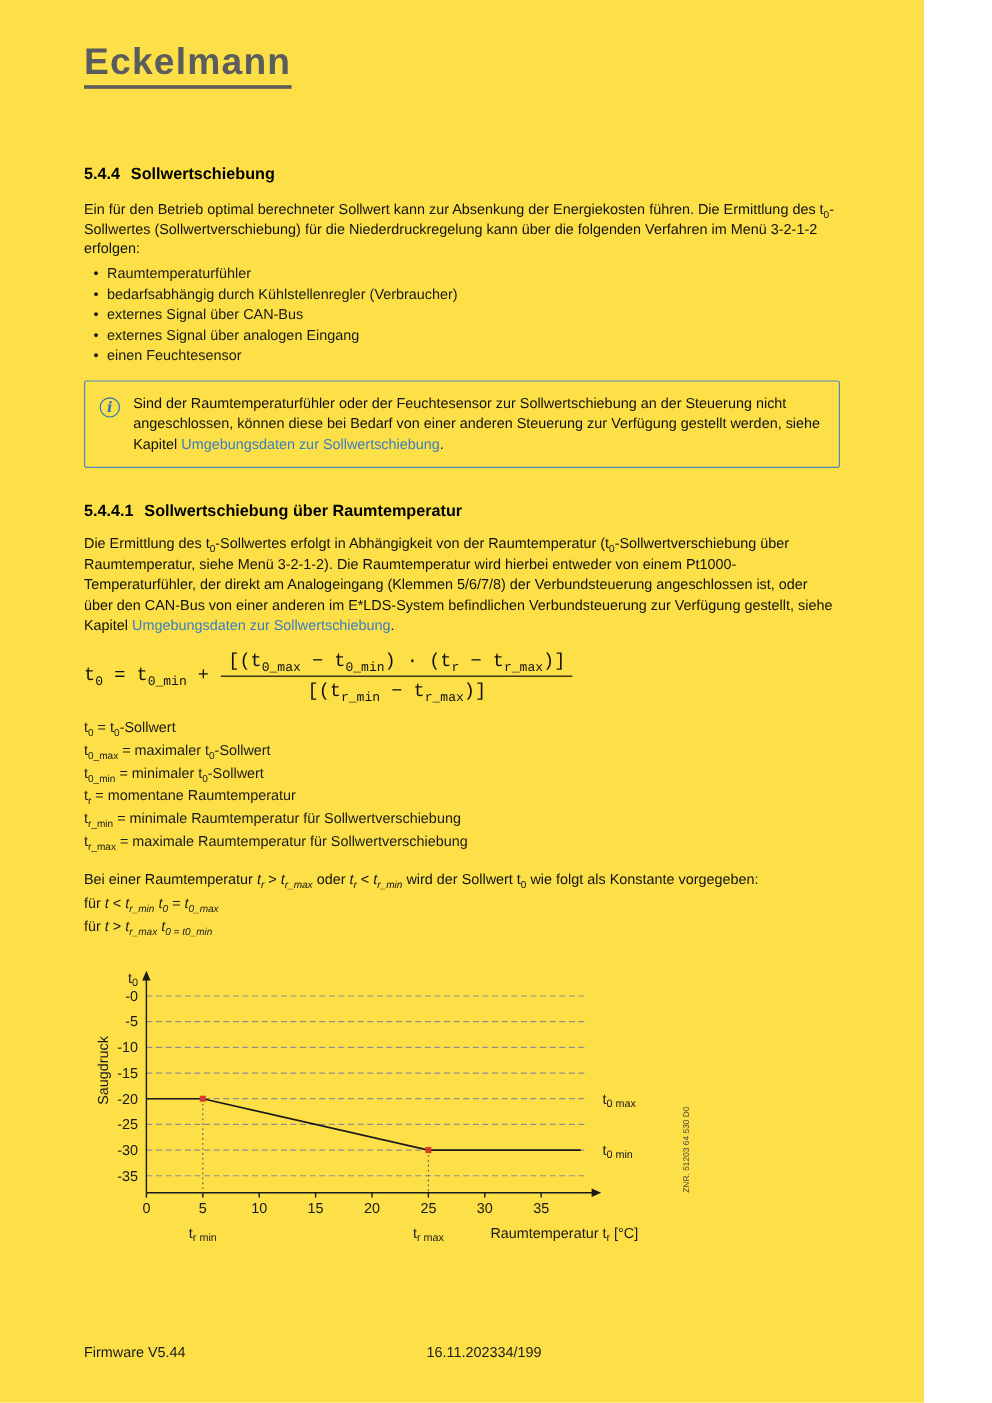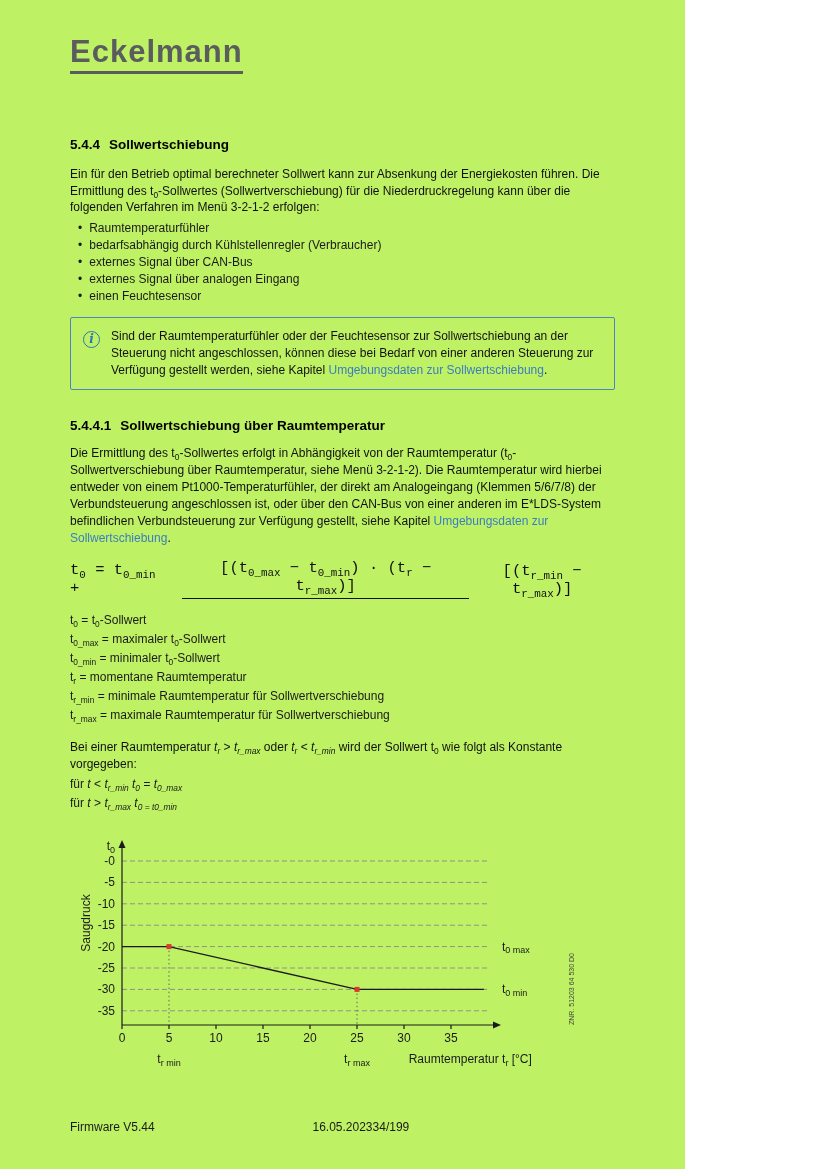--- a/index.html
+++ b/index.html
@@ -1,17 +1,17 @@
 <!DOCTYPE html>
 <html><head>
 <meta charset="utf-8">
 <style>
   *{margin:0;padding:0;box-sizing:border-box}
   html,body{background:#fff}
-  .page{width:685px;height:1169px;position:relative;background:#bef264;overflow:hidden;
+  .page{width:770px;height:1169px;position:relative;background:#fde047;overflow:hidden;
         font-family:"Liberation Sans","DejaVu Sans",sans-serif;color:#1a1a1a}
   .content{position:absolute;left:70px;right:70px;top:0}
   .logo{margin-top:36px;display:inline-block;font-size:31px;font-weight:700;color:#5b5c5e;
         letter-spacing:1px;line-height:1;padding-bottom:4px;border-bottom:3px solid #5b5c5e}
   .h{font-size:13.5px;font-weight:700;color:#000}
   .h .h-num{margin-right:9px}
   .sec1-h{margin-top:63px}
   .sec2-h{margin-top:28px}
   .body{font-size:12px;line-height:17px;color:#111}
   .intro{margin-top:14px;line-height:16.5px}
@@ -21,21 +21,21 @@
   .infobox{margin-top:12px;border:1px solid #4d86c4;border-radius:2px;display:flex;gap:11px;padding:10px 12px}
   .info-icon{width:17px;height:17px;flex-shrink:0;margin-top:3px;border:1.6px solid #2e74b5;border-radius:50%;
              color:#2e74b5;font-family:"DejaVu Serif","Liberation Serif",serif;font-style:italic;font-weight:700;
              font-size:12px;display:flex;align-items:center;justify-content:center}
   .ib-text{line-height:17px}
   .doclink{color:#3c7dc1;text-decoration:none;cursor:pointer}
   .p2{margin-top:12px}
   .formula{margin-top:12px;display:flex;align-items:center;font-family:Liberation Mono, monospace;
            font-size:15.5px;color:#111}
   .f-lead{margin-right:10px}
-  .frac{display:inline-flex;flex-direction:row;text-align:center}
+  .frac{display:inline-flex;flex-direction:column;text-align:center}
   .num{padding:0 6px 3px;border-bottom:1.2px solid #111}
   .den{padding-top:3px}
   sub{font-size:.7em;line-height:0}
   .defs{margin-top:12px}
   .def{font-size:12px;line-height:19px}
   .consts{margin-top:14px}
   .consts .body{margin-bottom:2px}
   .case{font-size:12px;line-height:19px}
   .chart-wrap{margin-top:20px}
   .chart text{font-size:12px;fill:#1a1a1a;font-family:"Liberation Sans","DejaVu Sans",sans-serif}
@@ -173,16 +173,16 @@
           <text x="20" y="90" class="ann" text-anchor="middle" transform="rotate(-90 20 90)"><tspan dy="0">Saugdruck</tspan></text>
           <text x="338.7" y="230" class="ann" text-anchor="start"><tspan dy="0">Raumtemperatur t</tspan><tspan dy="2.5" class="sub">r</tspan><tspan dy="-2.5"> [°C]</tspan></text>
           <text x="504" y="192" class="znr" text-anchor="start" transform="rotate(-90 504 192)"><tspan dy="0">ZNR. 51203 64 530 D0</tspan></text>
         </svg>
     </div>
 
   </div>
 
   <div class="footer">
     <span>Firmware V5.44</span>
-    <span class="f-center">16.05.2023</span>
+    <span class="f-center">16.11.2023</span>
     <span class="f-right">34/199</span>
   </div>
 </div>
 
 </body></html>

